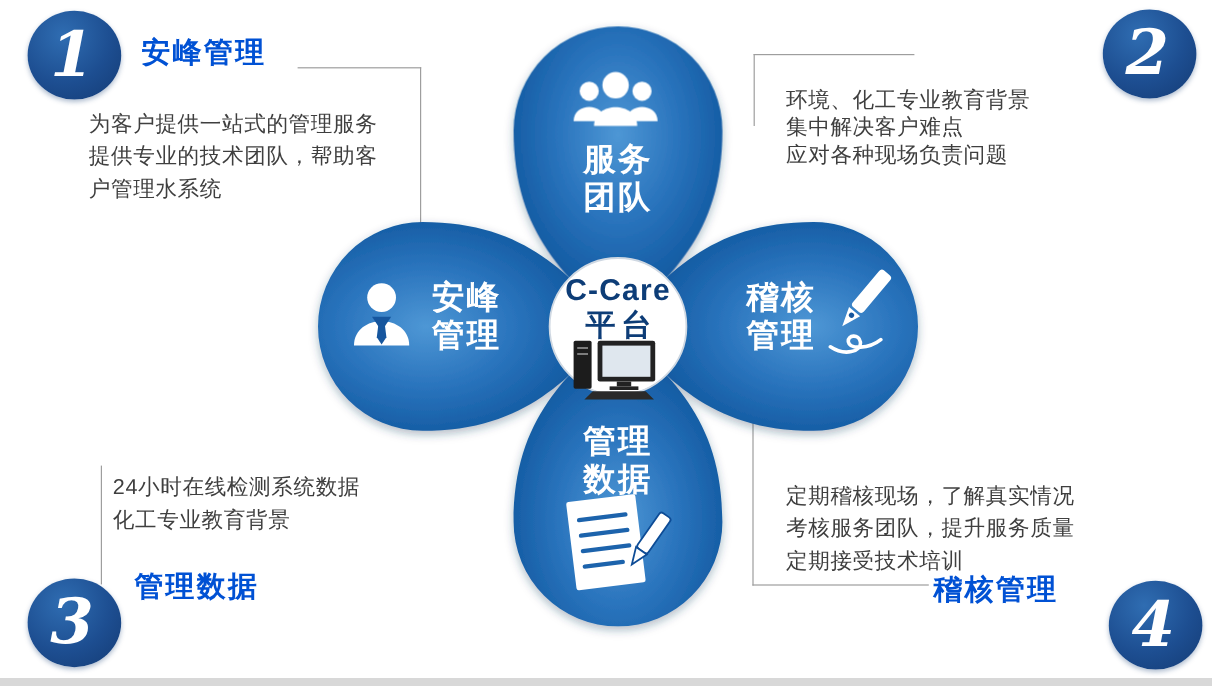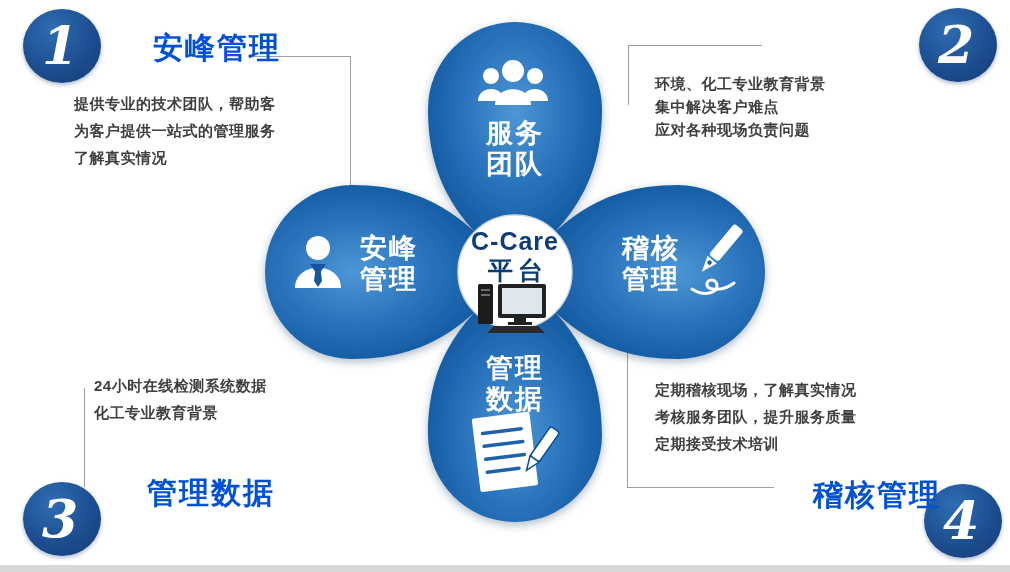--- a/index.html
+++ b/index.html
@@ -14,25 +14,25 @@
     background:radial-gradient(circle at 38% 28%, #2f6db2 0%, #1d4e91 55%, #143b74 100%);
     display:flex;align-items:center;justify-content:center;
     box-shadow:0 2px 4px rgba(20,59,116,.35);
   }
   .corner-num span{
     color:#fff;font-family:"DejaVu Serif",serif;font-style:italic;font-weight:bold;
     font-size:52px;line-height:1;transform:translateX(-2px);
   }
   
   .section-title{
-    position:absolute;color:#0051d4;font-size:30px;font-weight:bold;
-    letter-spacing:2px;white-space:nowrap;margin-left:35px;
+    position:absolute;color:#0051d4;font-size:24px;font-weight:bold;
+    letter-spacing:2px;white-space:nowrap;
   }
   
-  .section-text{position:absolute;color:#3f3f3f;font-size:15px;font-weight:bold;letter-spacing:.5px;}
+  .section-text{position:absolute;color:#3f3f3f;font-size:18px;font-weight:normal;letter-spacing:.5px;}
   .section-text div{white-space:nowrap;}
   .lh27 div{line-height:27px;}
   .lh23 div{line-height:23px;}
   
   .connector{position:absolute;background:#9e9e9e;}
   
   .petal-text{font-family:"Liberation Sans",sans-serif;font-size:27px;font-weight:bold;fill:#ffffff;letter-spacing:2px;}
   .center-title-text{font-family:"Liberation Sans",sans-serif;font-size:25px;font-weight:bold;fill:#0f3d77;letter-spacing:1px;}
   .center-sub-text{font-family:"Liberation Sans",sans-serif;font-size:25px;font-weight:bold;fill:#0f3d77;letter-spacing:5px;}
   .footer-bar{position:absolute;left:0;bottom:0;width:1010px;height:7px;background:#d8d8d8;}
@@ -148,36 +148,36 @@
   </div>
   <div class="corner-num" style="left:924px;top:484px;">
     <span>4</span>
   </div>
 
   <div class="section-title" style="left:118px;top:28px;">安峰管理</div>
   <div class="section-title" style="left:112px;top:473px;">管理数据</div>
   <div class="section-title" style="left:778px;top:475px;">稽核管理</div>
 
   <div class="section-text lh27" style="left:74px;top:90px;">
+    <div>为客户提供一站式的管理服务</div>
     <div>提供专业的技术团队，帮助客</div>
-    <div>为客户提供一站式的管理服务</div>
-    <div>了解真实情况</div>
+    <div>户管理水系统</div>
   </div>
 
   <div class="section-text lh23" style="left:655px;top:72px;">
     <div>环境、化工专业教育背景</div>
     <div>集中解决客户难点</div>
     <div>应对各种现场负责问题</div>
   </div>
 
-  <div class="section-text lh27" style="left:94px;top:372px;">
+  <div class="section-text lh27" style="left:94px;top:393px;">
     <div>24小时在线检测系统数据</div>
     <div>化工专业教育背景</div>
   </div>
 
-  <div class="section-text lh27" style="left:655px;top:376px;">
+  <div class="section-text lh27" style="left:655px;top:400px;">
     <div>定期稽核现场，了解真实情况</div>
     <div>考核服务团队，提升服务质量</div>
     <div>定期接受技术培训</div>
   </div>
 
   <div class="footer-bar"></div>
 </div>
 
 </body></html>

